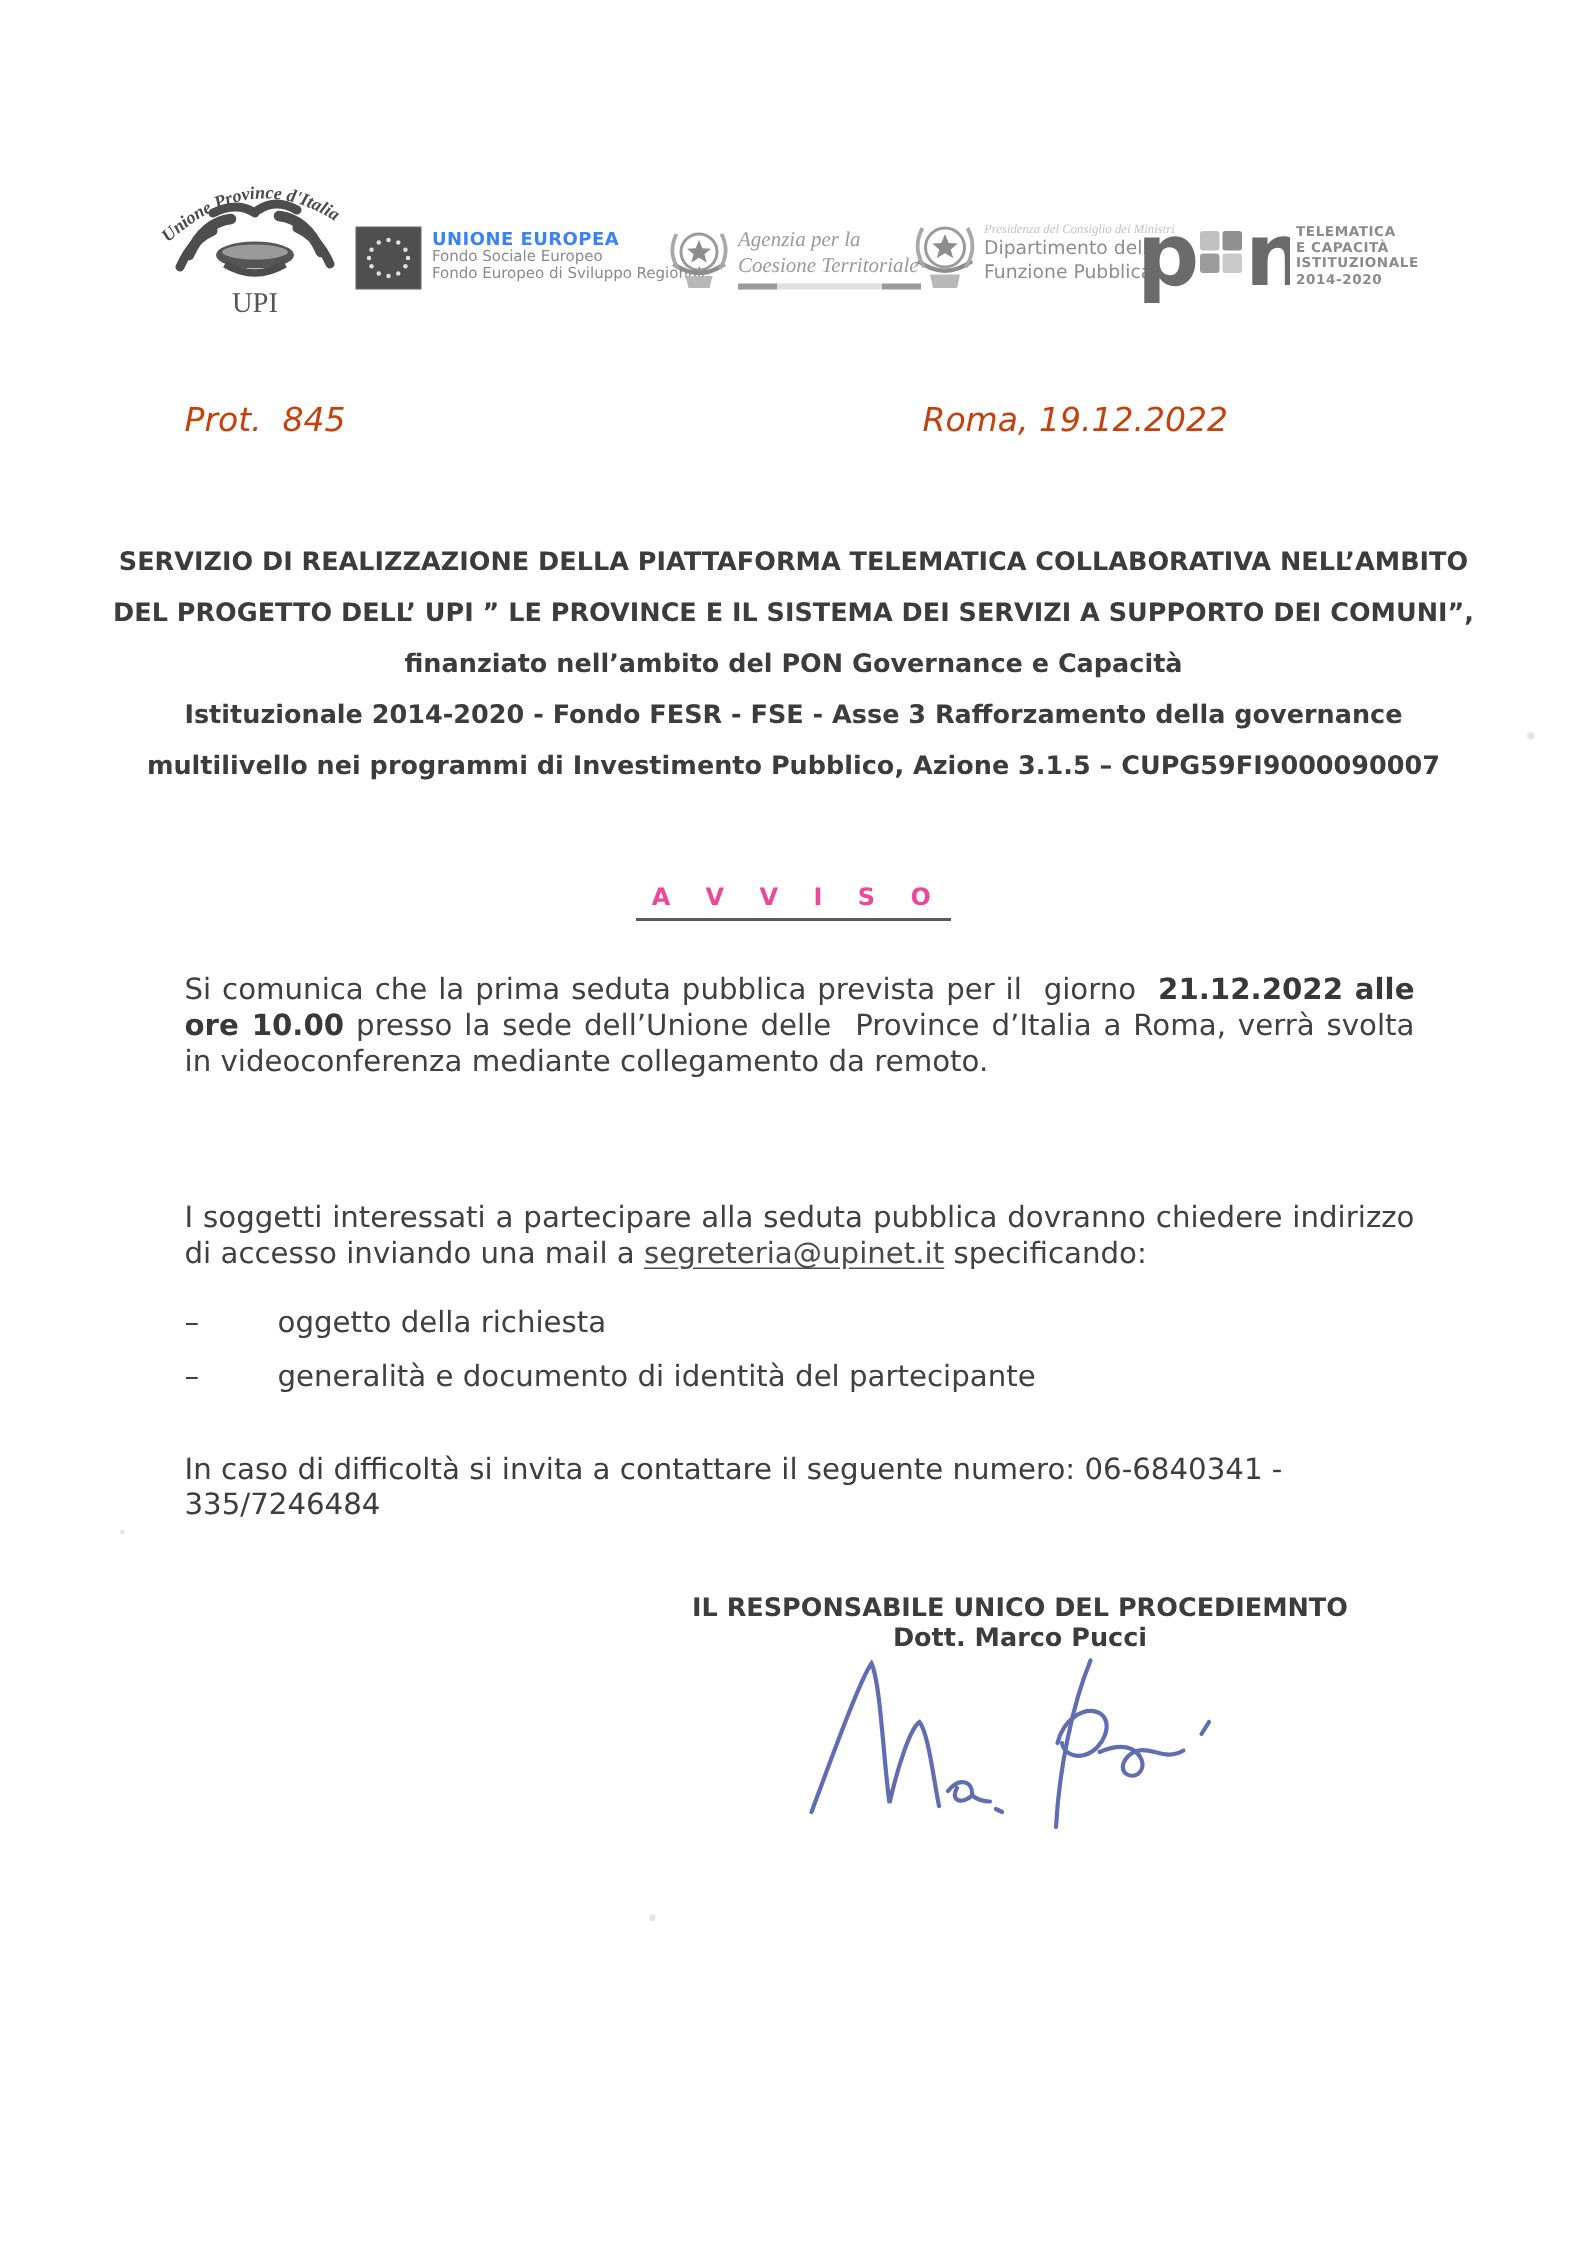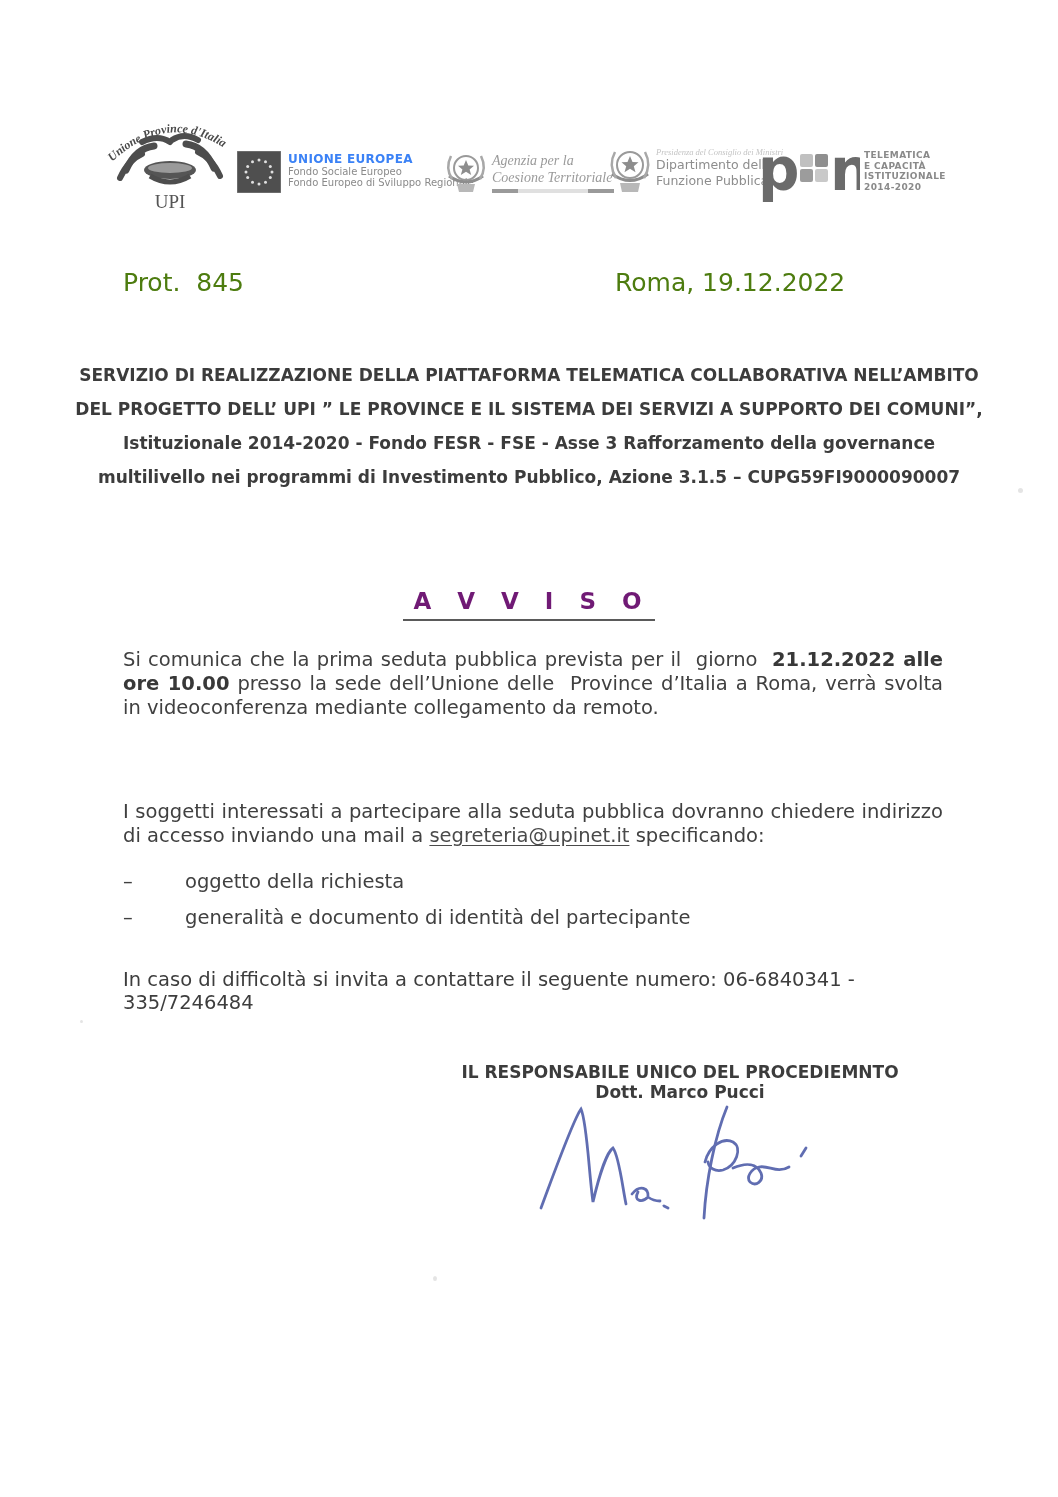--- a/index.html
+++ b/index.html
@@ -14,25 +14,25 @@
   .logo-strip{position:absolute;left:0;top:0;width:1058px;height:240px;}
   .eu-title{font-size:12px;font-weight:bold;color:#3b82f6;letter-spacing:.3px;}
   .eu-sub{font-size:10px;color:#8a8a8a;margin-top:0;}
   .script-line{font-family:"Liberation Serif","DejaVu Serif",serif;font-style:italic;font-size:14px;color:#9a9a9a;line-height:17px;}
   .agenzia-bar{width:122px;height:4px;margin-top:3px;
     background:linear-gradient(90deg,#9a9a9a 0 26px,#e0e0e0 26px 96px,#9a9a9a 96px 122px);}
   .pcm-small{font-family:"Liberation Serif","DejaVu Serif",serif;font-style:italic;font-size:8.5px;color:#c4c4c4;white-space:nowrap;}
   .fp-line{font-size:12.5px;color:#8d8d8d;line-height:16px;}
   .pon-text{font-size:9px;font-weight:bold;color:#8a8a8a;line-height:10.5px;letter-spacing:.4px;}
   
-  .meta-line{font-size:25px;color:#4d7c0f;white-space:pre;}
+  .meta-line{font-size:22px;color:#c2410c;white-space:pre;font-style:italic;}
   .title-block{position:absolute;left:60px;top:358px;width:938px;text-align:center;}
   .title-line{font-size:17px;font-weight:bold;color:#3c3c3c;line-height:34px;white-space:nowrap;}
   .avviso-wrap{position:absolute;left:0;top:588px;width:1058px;text-align:center;}
-  .avviso{display:inline-block;font-size:23px;font-weight:bold;letter-spacing:9px;color:#701a75;
+  .avviso{display:inline-block;font-size:16px;font-weight:bold;letter-spacing:9px;color:#ec4899;
     border-bottom:2.5px solid #5a5a5a;padding:0 4px 5px 10px;}
   .para{position:absolute;left:123px;width:820px;font-size:19.5px;line-height:24px;color:#404040;
     text-align:justify;white-space:pre-wrap;}
   .bold{font-weight:bold;color:#383838;}
   .email-link{color:#4a4a4a;text-decoration:underline;text-underline-offset:3px;cursor:pointer;}
   .list-row{position:absolute;left:123px;width:820px;display:flex;font-size:19.5px;color:#404040;}
   .list-marker{width:62px;flex:none;}
   .contact{position:absolute;left:123px;width:860px;font-size:19.5px;color:#3d3d3d;}
   .sig-block{position:absolute;left:418px;top:1062px;width:524px;text-align:center;}
   .sig-role{font-size:17px;font-weight:bold;color:#3c3c3c;}
@@ -146,20 +146,21 @@
       <div class="pon-text">2014-2020</div>
     </div>
   </div>
 
   <div class="abs meta-line" style="left:123px;top:268px;">Prot.  845</div>
   <div class="abs meta-line" style="left:615px;top:268px;">Roma, 19.12.2022</div>
 
   <div class="title-block">
     <div class="title-line">SERVIZIO DI REALIZZAZIONE DELLA PIATTAFORMA TELEMATICA COLLABORATIVA NELL’AMBITO</div>
     <div class="title-line">DEL PROGETTO DELL’ UPI ” LE PROVINCE  E IL SISTEMA DEI SERVIZI A SUPPORTO DEI COMUNI”,</div>
+    <div class="title-line">finanziato nell’ambito del PON Governance e Capacità</div>
     <div class="title-line">Istituzionale 2014-2020 - Fondo FESR - FSE - Asse 3 Rafforzamento della governance</div>
     <div class="title-line">multilivello nei programmi di Investimento Pubblico, Azione 3.1.5 – CUPG59FI9000090007</div>
   </div>
 
   <div class="avviso-wrap">
     <span class="avviso">A V V I S O</span>
   </div>
 
   <div class="para" style="top:648px;"><span>Si comunica che la prima seduta pubblica prevista per il  giorno  </span><span class="bold">21.12.2022 alle ore 10.00</span><span> presso la sede dell’Unione delle  Province d’Italia a Roma, verrà svolta in videoconferenza mediante collegamento da remoto.</span></div>
 

